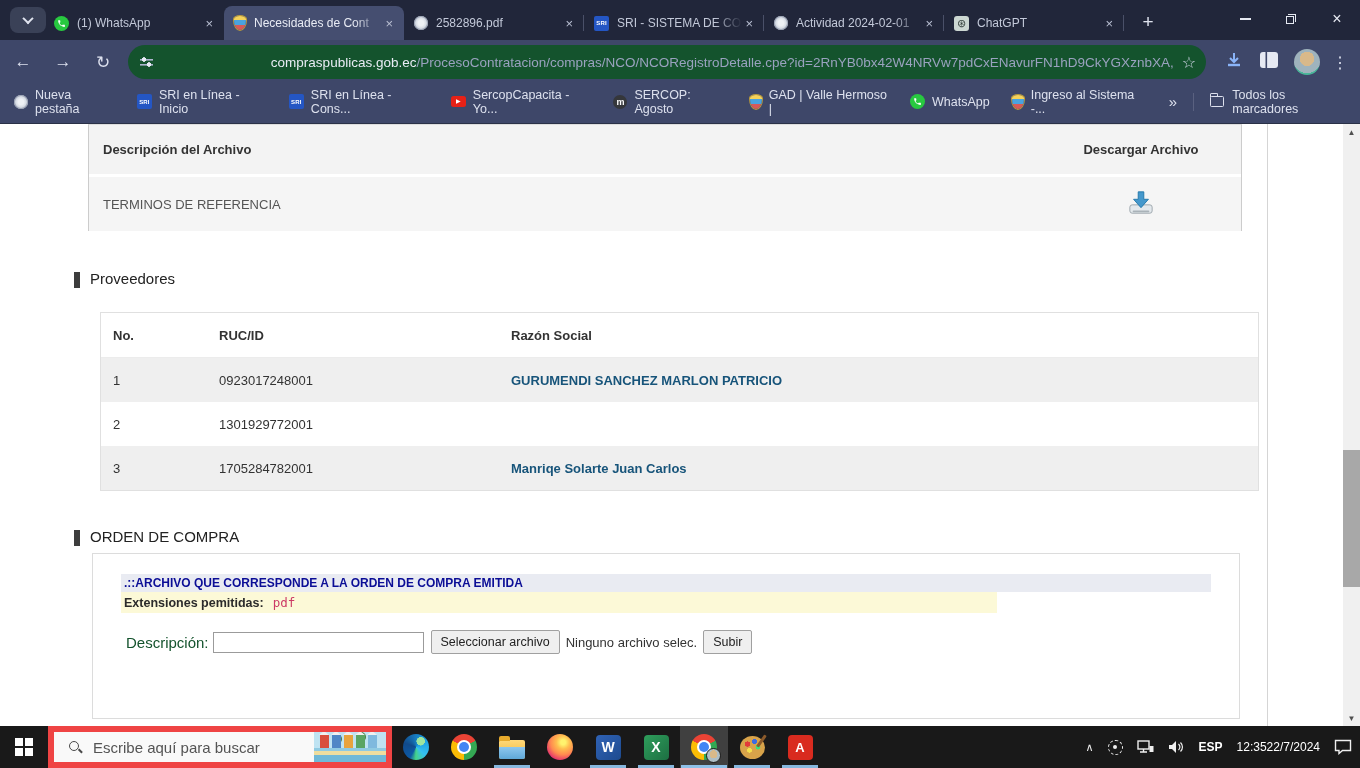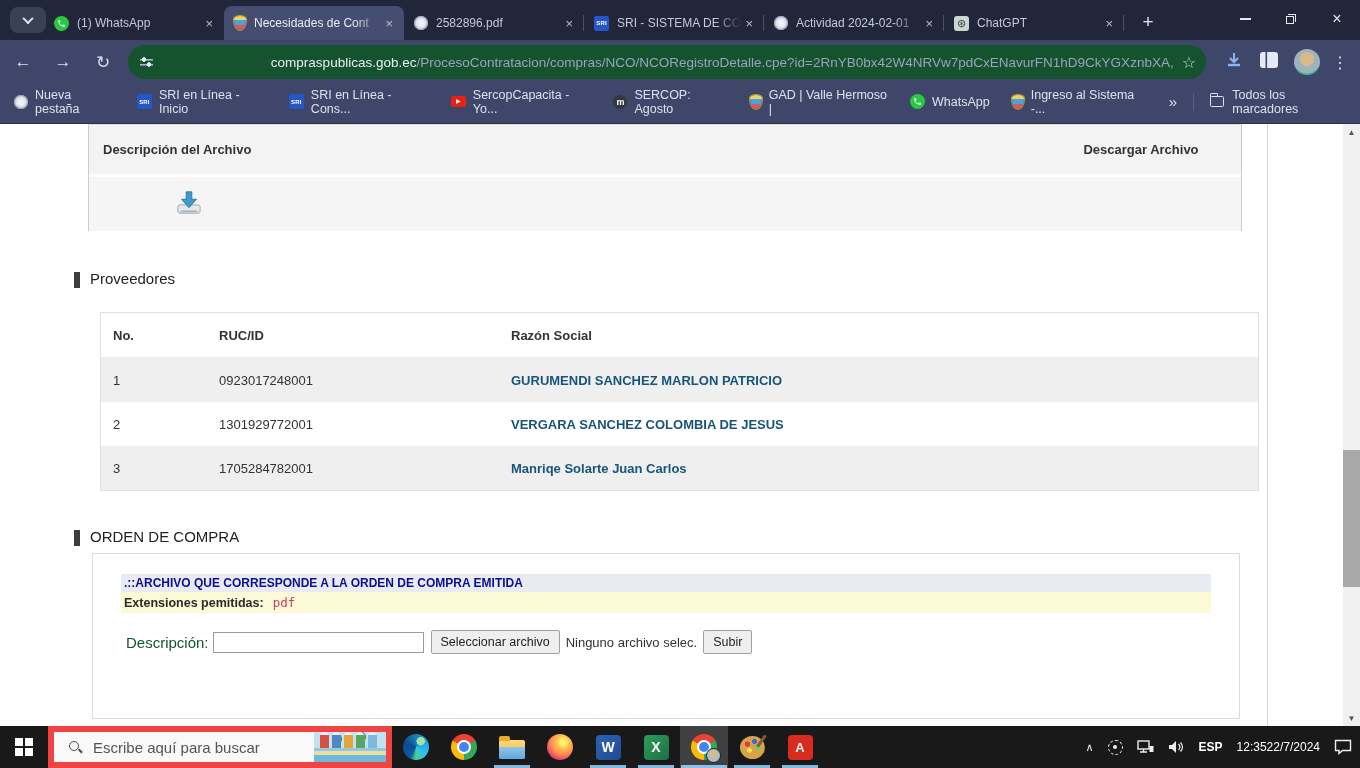--- a/index.html
+++ b/index.html
@@ -111,21 +111,21 @@
   .prow.alt { background:#efefef; }
   .prow .c1 { width:118px; padding-left:12px; }
   .prow .c2 { width:292px; }
   .prow .c3 { flex:1; }
   .prov-link { color:#17547a; font-weight:bold; text-decoration:none; }
 
   .orden-panel { position:absolute; left:92px; top:429px; width:1148px; height:166px;
                  border:1px solid #dcdcdc; background:#fff; }
   .orden-banner { margin:20px 0 0 28px; width:1090px; height:18px; background:#e9ebf2;
                   font-size:12px; font-weight:bold; color:#0b0d96; line-height:18px; padding-left:3px; }
-  .orden-ext { margin-left:28px; width:1090px; height:21px; background:#fcf9d7;
+  .orden-ext { margin-left:28px; width:876px; height:21px; background:#fcf9d7;
                display:flex; align-items:center; padding-left:3px; }
   .orden-ext .lbl { font-size:12.5px; font-weight:bold; color:#2b2b2b; }
   .orden-ext .val { font-size:12.5px; color:#cc3b66; margin-left:9px; font-family:"DejaVu Sans Mono", monospace; }
   .orden-form { margin:17px 0 0 33px; display:flex; align-items:center; }
   .orden-form .dlabel { font-size:15px; color:#14532d; margin-right:4px; }
   .desc-input { width:211px; height:21px; border:1px solid #9b9b9b; background:#fff; margin-right:7px;
                 font-size:12px; padding:0 4px; }
   .btn { height:24px; background:#efefef; border:1px solid #a0a0a0; border-radius:2px;
          font-size:12.5px; color:#222; padding:0 9px; font-family:"Liberation Sans", sans-serif; }
   .file-status { font-size:13px; color:#333; margin:0 6px; }
@@ -348,20 +348,21 @@
 
   <div class="content">
     <div class="iframe-line"></div>
 
     <div class="files-wrap">
       <div class="files-head">
         <span class="c1">Descripción del Archivo</span>
         <span class="c2">Descargar Archivo</span>
       </div>
       <div class="files-row">
+        <span class="c1">TERMINOS DE REFERENCIA</span>
         <span class="c2">
           <span class="dlrow-icon">
             <svg width="28" height="26" viewBox="0 0 30 28">
               <rect x="3" y="16" width="24" height="9" rx="2.5" fill="#e3e8ec" stroke="#9aa4ab"></rect>
               <rect x="6" y="22" width="18" height="2" rx="1" fill="#a9b2b8"></rect>
               <path d="M12 2h6v8h5l-8 9-8-9h5z" fill="#4598cc" stroke="#2277aa" stroke-width="1"></path>
             </svg>
           </span>
         </span>
       </div>
@@ -377,21 +378,20 @@
         <span class="c3">Razón Social</span>
       </div>
       <div class="prow alt">
         <span class="c1">1</span>
         <span class="c2">0923017248001</span>
         <span class="c3"><a class="prov-link" href="#">GURUMENDI SANCHEZ MARLON PATRICIO</a></span>
       </div>
       <div class="prow">
         <span class="c1">2</span>
         <span class="c2">1301929772001</span>
-        <span class="c3"><a class="prov-link" href="#">VERGARA SANCHEZ COLOMBIA DE JESUS</a></span>
       </div>
       <div class="prow alt">
         <span class="c1">3</span>
         <span class="c2">1705284782001</span>
         <span class="c3"><a class="prov-link" href="#">Manriqe Solarte Juan Carlos</a></span>
       </div>
     </div>
 
     <div class="sec-marker" style="left:74px; top:406px;"></div>
     <div class="sec-title" style="left:90px; top:404px;">ORDEN DE COMPRA</div>

